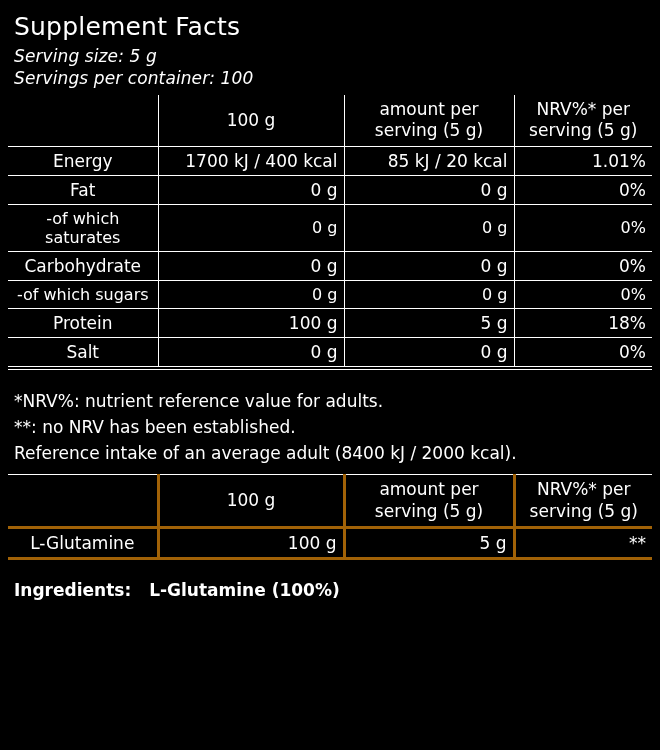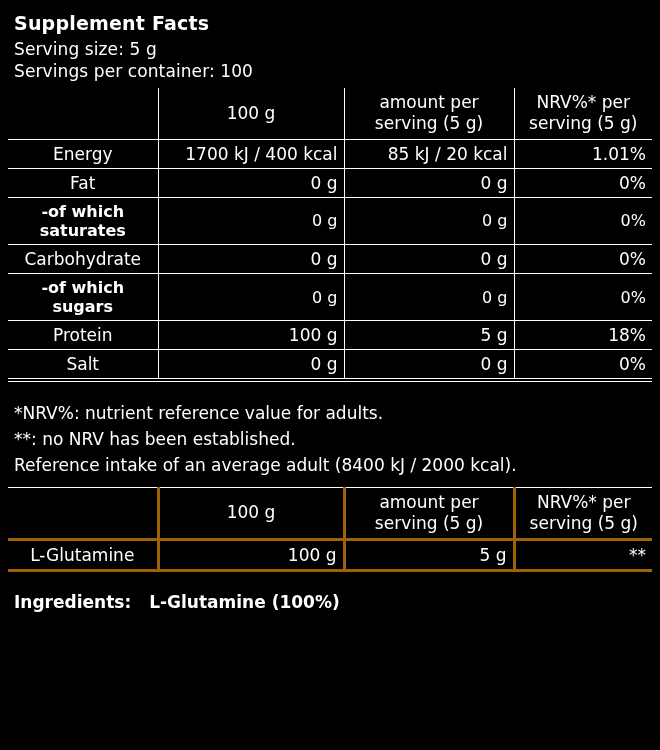--- a/index.html
+++ b/index.html
@@ -14,29 +14,30 @@
     color: #ffffff;
     overflow: hidden;
   }
   .panel {
     box-sizing: border-box;
     width: 660px;
     height: 750px;
     padding: 10px 8px 8px 8px;
   }
   .title {
-    font-size: 19px;
-    font-weight: bold;
+    font-size: 25px;
+    font-weight: normal;
     padding: 2px 0 4px 6px;
     letter-spacing: 0.2px;
   }
   .subline {
     font-size: 17px;
     padding: 1px 0 1px 6px;
     letter-spacing: 0.1px;
+    font-style: italic;
   }
 
   table.facts {
     width: 644px;
     border-collapse: collapse;
     table-layout: fixed;
     margin-top: 6px;
   }
   table.facts td, table.facts th {
     border: 1px solid #ffffff;
@@ -61,21 +62,21 @@
     font-size: 17px;
     padding: 8px 4px;
   }
   .rowlabel {
     text-align: center;
     font-weight: bold;
     font-size: 17px;
     border-left: none !important;
   }
   .rowlabel.sub {
-    font-weight: bold;
+    font-weight: normal;
     font-size: 16px;
     line-height: 1.2;
   }
   .val {
     text-align: right;
     font-weight: bold;
     font-size: 17px;
   }
   .val.sub {
     font-weight: normal;

